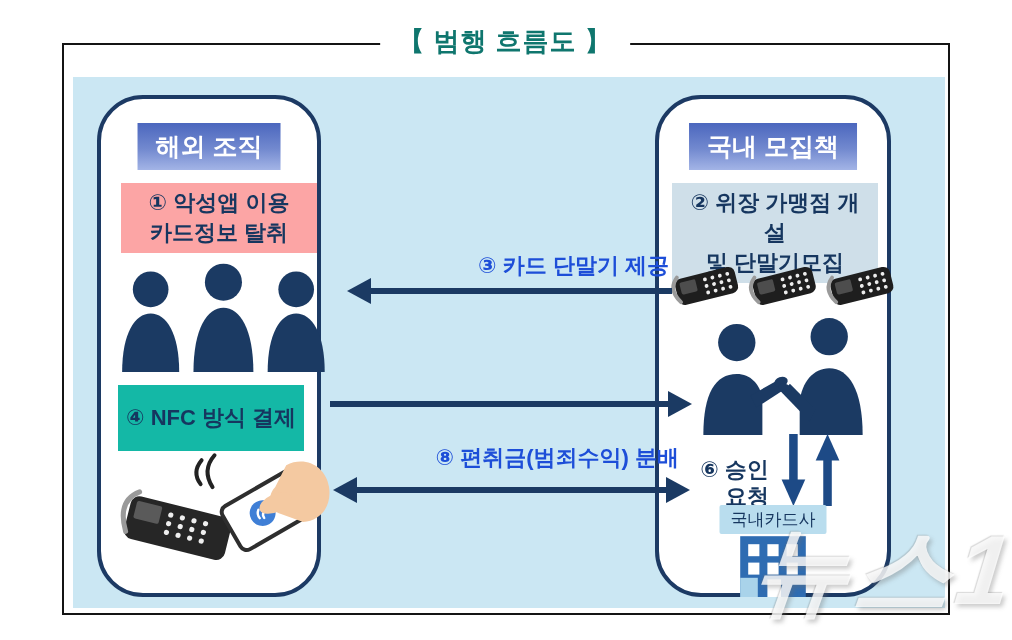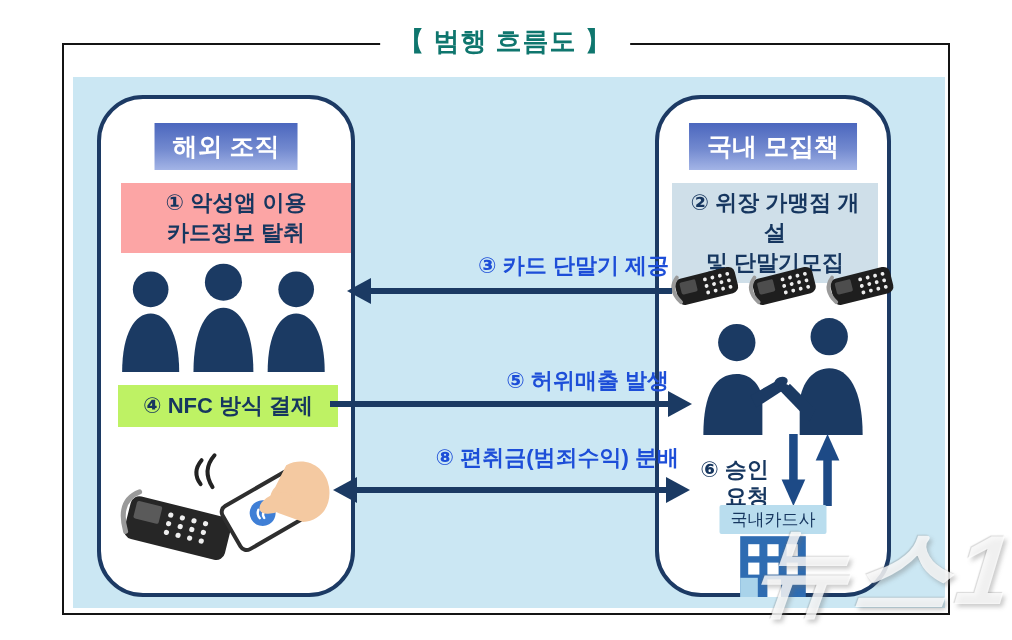--- a/index.html
+++ b/index.html
@@ -12,32 +12,32 @@
   .diagram-title{position:absolute;left:505px;top:24px;transform:translateX(-50%);
          background:#ffffff;padding:0 18px;font-size:26px;font-weight:bold;color:#0f766e;
          z-index:6;white-space:nowrap;letter-spacing:1px;}
 
   
   .panel{position:absolute;left:73px;top:77px;width:872px;height:531px;background:#cbe7f3;}
 
   
   .group-box{position:absolute;top:95px;height:502px;background:#ffffff;
          border:4px solid #1c3a64;border-radius:46px;box-sizing:border-box;z-index:2;}
-  .group-box.left{left:97px;width:258px;}
+  .group-box.left{left:97px;width:224px;}
   .group-box.right{left:655px;width:236px;}
 
   .badge{position:absolute;top:24px;left:50%;transform:translateX(-50%);
          background:linear-gradient(180deg,#4b67be 0%,#7289cf 55%,#a3b4e6 100%);
          color:#ffffff;font-weight:bold;font-size:25px;padding:7px 18px;white-space:nowrap;}
 
   .step-label{position:absolute;font-weight:bold;color:#16365f;text-align:center;
          font-size:22px;line-height:30px;}
   .step1{left:20px;right:0;top:84px;padding:5px 0;background:#fca5a5;}
   .step2{left:13px;right:9px;top:84px;padding:5px 10px;background:#cfdfe9;}
-  .step4{left:17px;right:13px;top:286px;padding:6px 0;background:#bef264;white-space:nowrap;}
+  .step4{left:17px;right:13px;top:286px;padding:18px 0;background:#14b8a6;white-space:nowrap;}
 
   .icon-abs{position:absolute;}
 
   
   .flow-label{position:absolute;z-index:5;font-weight:bold;color:#1d4ed8;font-size:22px;
          text-align:right;white-space:nowrap;}
   .flow3{left:349px;width:320px;top:251px;}
   .flow5{left:349px;width:320px;top:366px;}
   .flow8{left:339px;width:340px;top:443px;}
 
@@ -262,18 +262,17 @@
       <polygon points="285,248 309,235 309,261" stroke="none"></polygon>
       <line x1="268" y1="361" x2="608" y2="361"></line>
       <polygon points="630,361 606,348 606,374" stroke="none"></polygon>
       <line x1="292" y1="447" x2="606" y2="447"></line>
       <polygon points="271,447 295,434 295,460" stroke="none"></polygon>
       <polygon points="628,447 604,434 604,460" stroke="none"></polygon>
     </g>
   </svg>
 
   <div class="flow-label flow3">③ 카드 단말기 제공</div>
-  <div class="flow-label flow5">⑤ 허위매출 발생</div>
   <div class="flow-label flow8">⑧ 편취금(범죄수익) 분배</div>
 
   <div class="watermark">뉴스1</div>
 
 </div>
 
 </body></html>

